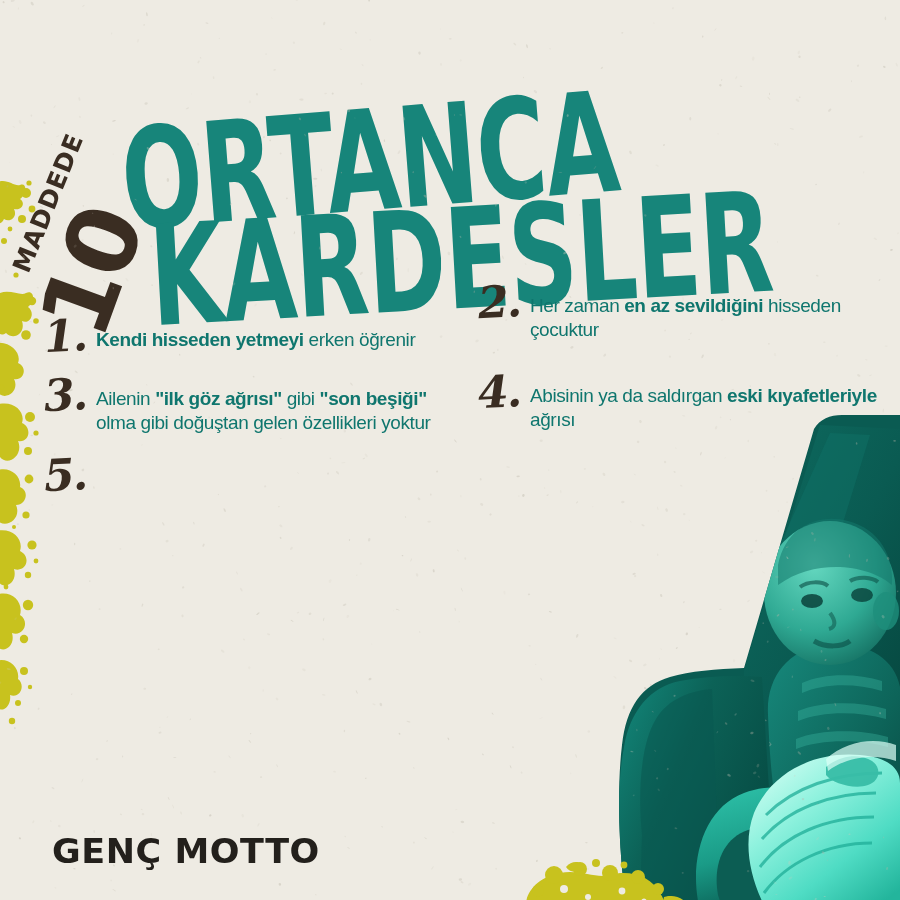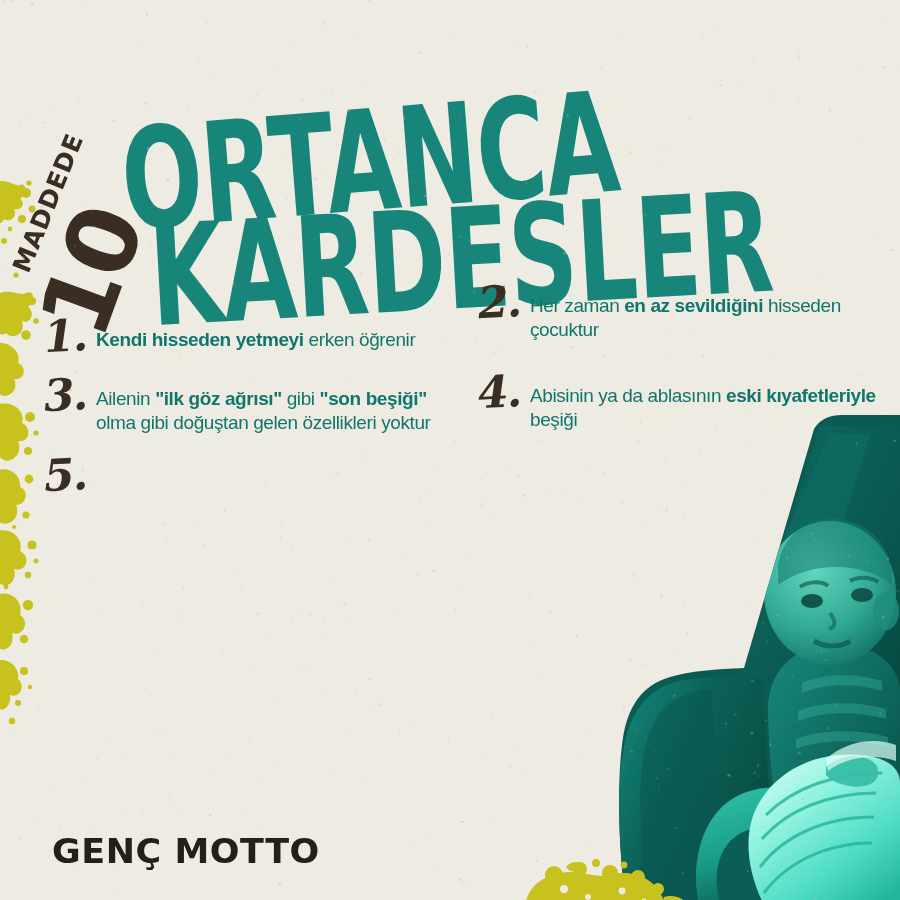--- a/index.html
+++ b/index.html
@@ -378,21 +378,21 @@
     <div class="item">
       <div class="item-num">2.</div>
       <div class="item-text">
         <span>Her zaman </span><b>en az sevildiğini</b><span> hisseden çocuktur</span>
       </div>
     </div>
 
     <div class="item">
       <div class="item-num">4.</div>
       <div class="item-text">
-        <span>Abisinin ya da ablasının </span><b>eski kıyafetleriyle</b><span> beşiği</span>
+        <span>Abisinin ya da saldırgan </span><b>eski kıyafetleriyle</b><span> ağrısı</span>
       </div>
     </div>
 
   </div>
 
   <div class="logo">GENÇ MOTTO</div>
 
   <svg class="speckle" viewBox="0 0 900 900">
       <ellipse cx="219.3" cy="38.4" rx="0.73" ry="0.63" transform="rotate(98 219.3 38.4)" fill="#cfcabd" opacity="0.46"></ellipse>
       <ellipse cx="645.3" cy="215.4" rx="1.11" ry="1.27" transform="rotate(132 645.3 215.4)" fill="#b9b4a6" opacity="0.47"></ellipse>

